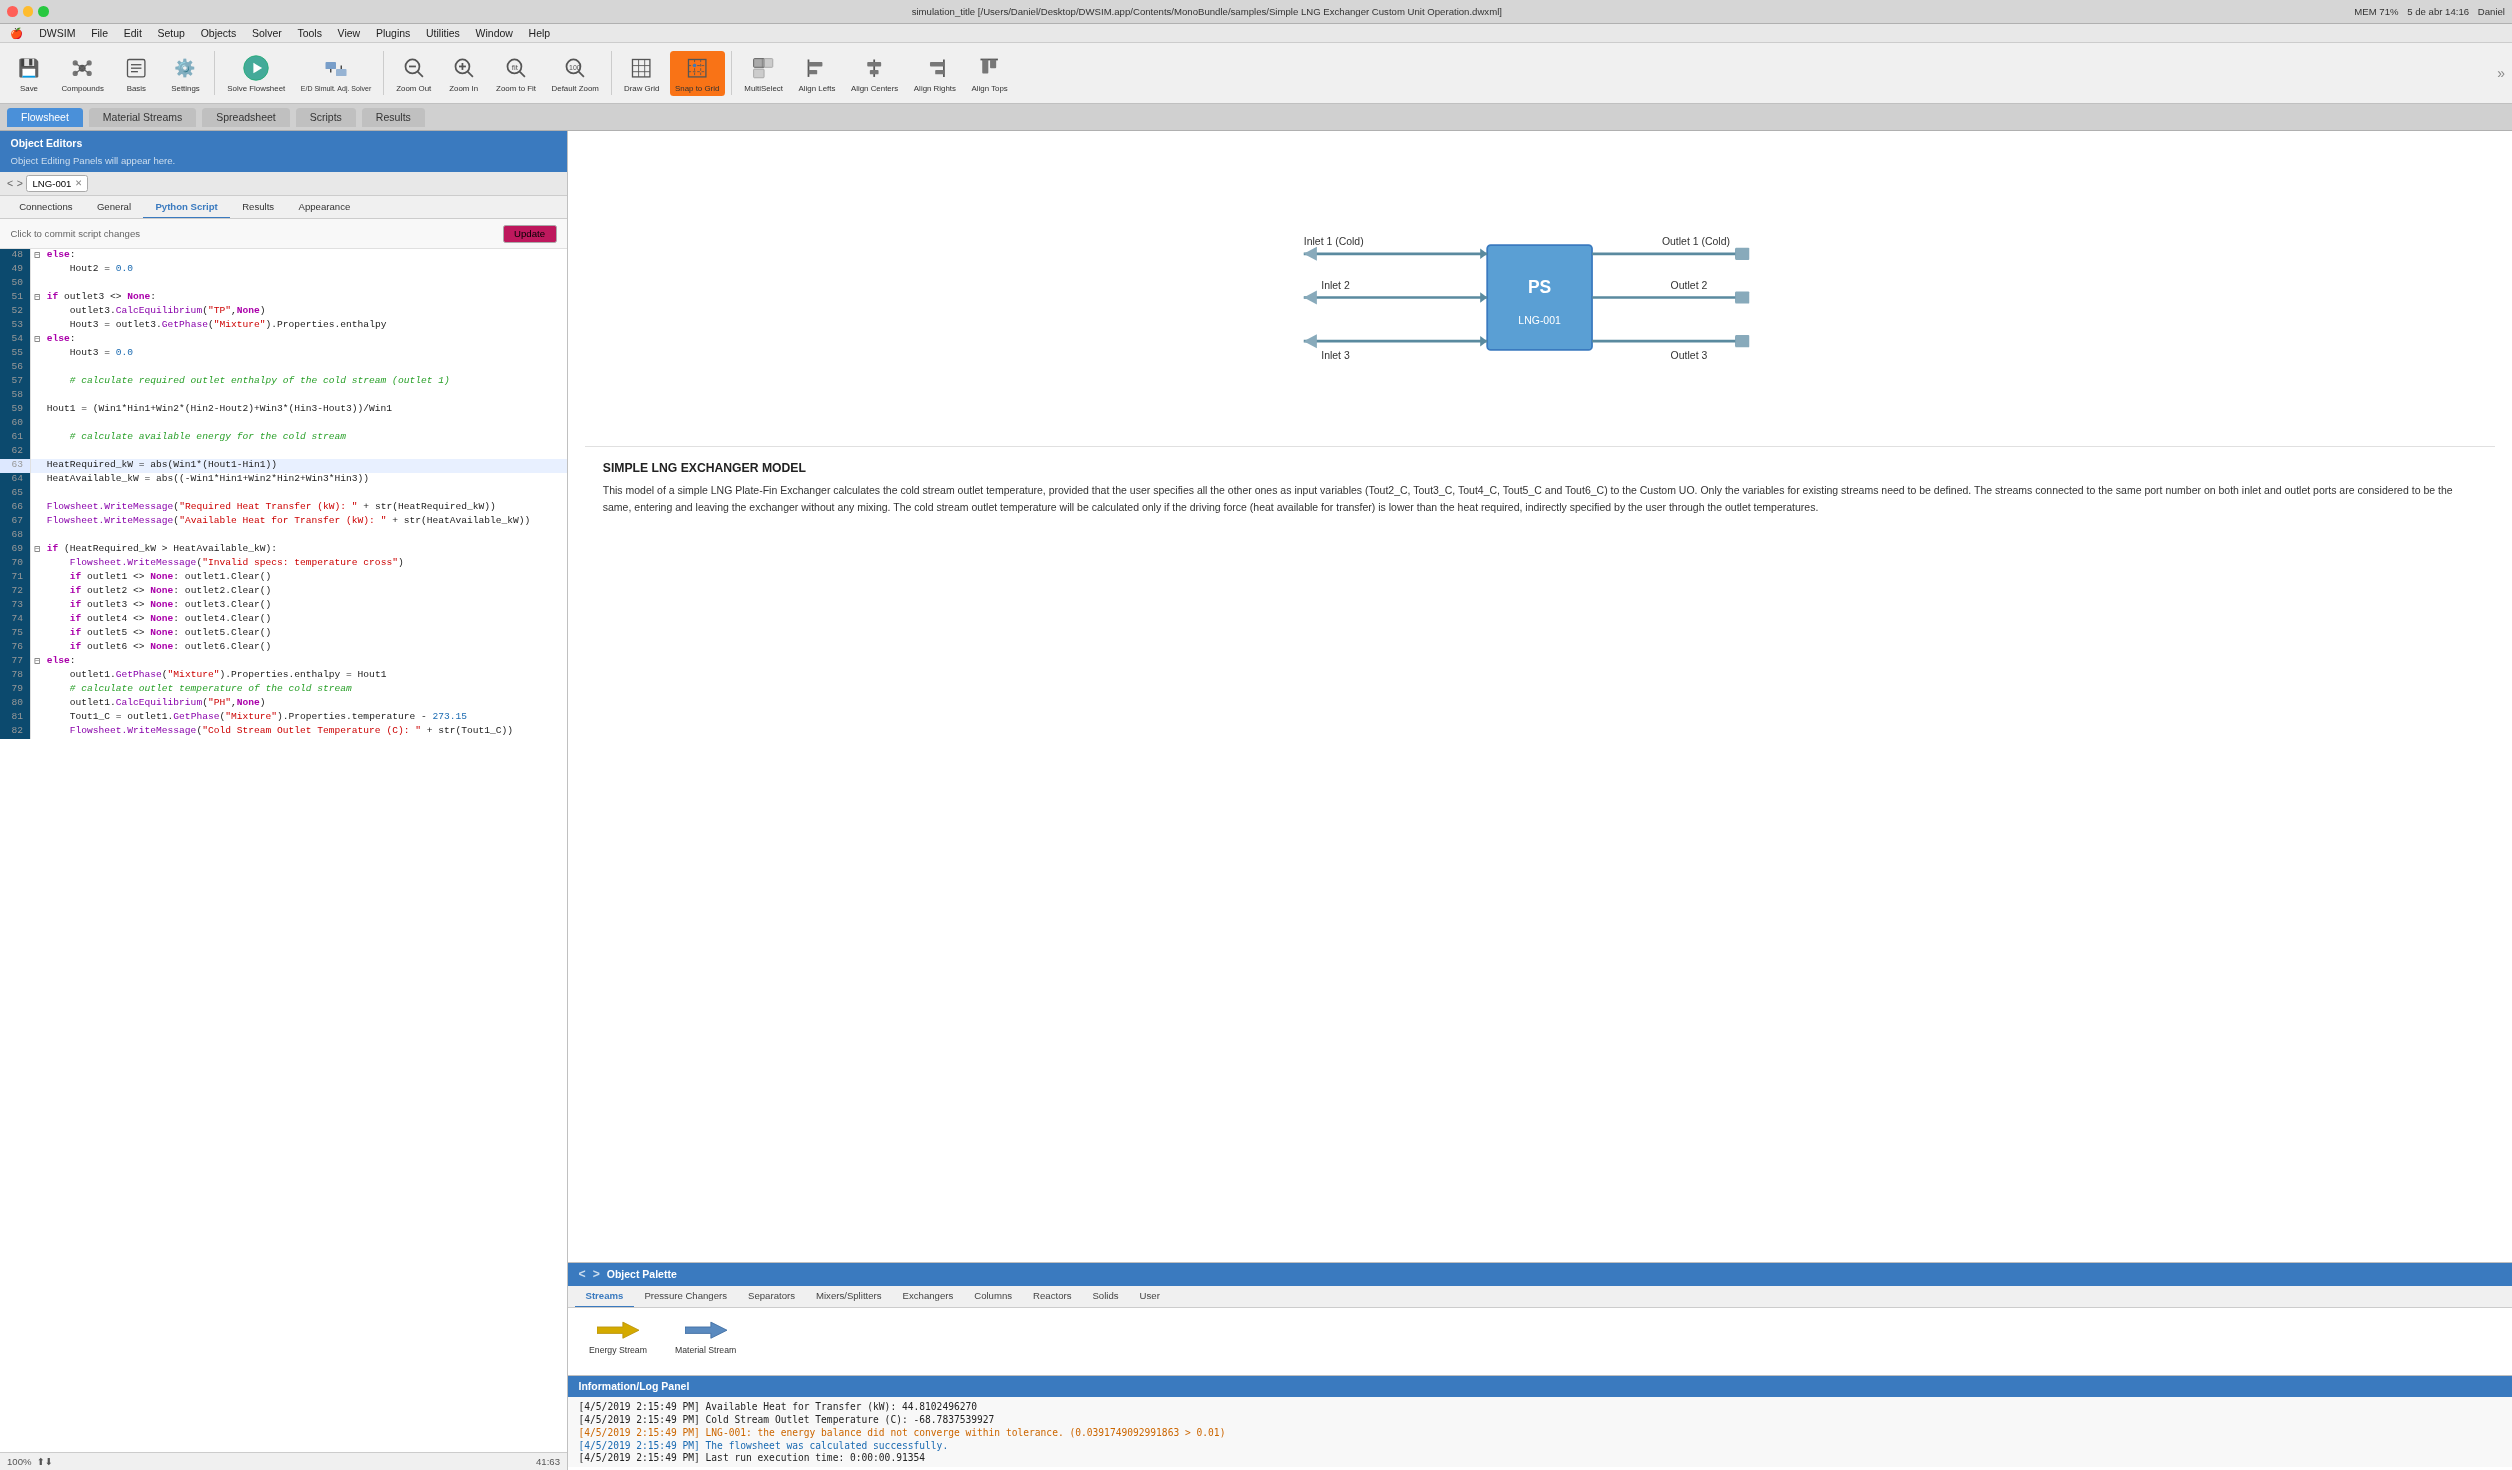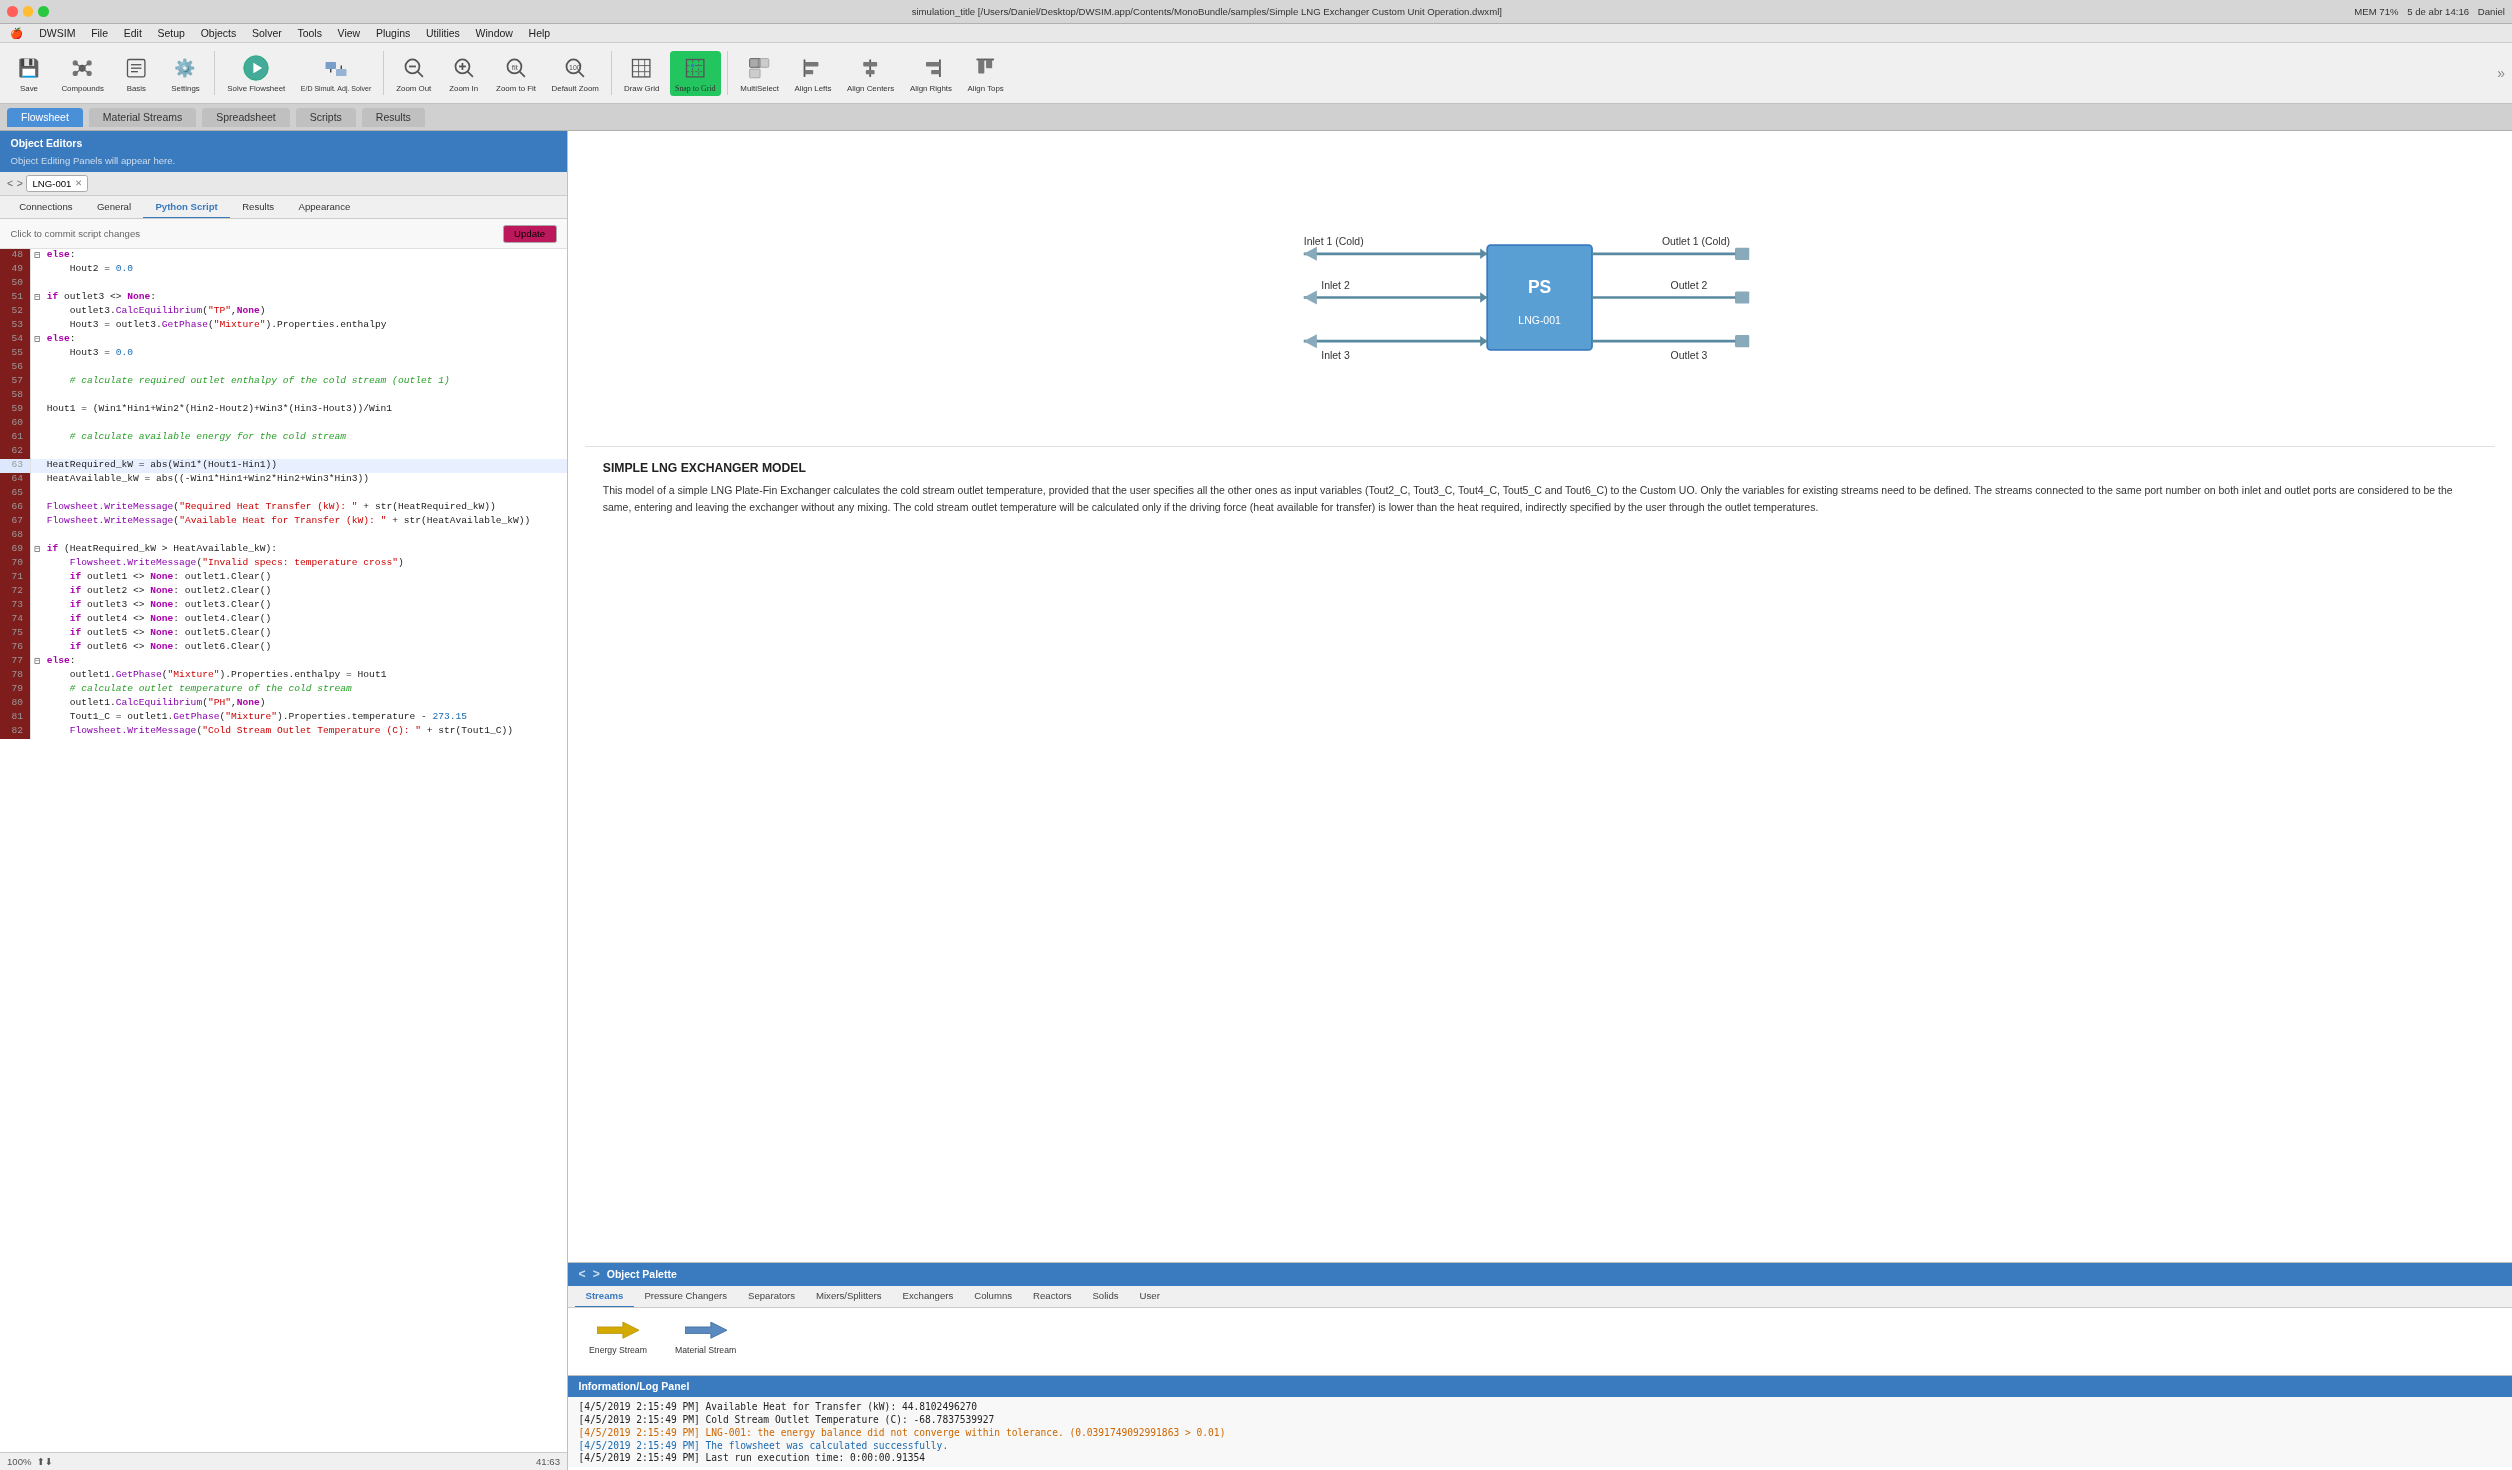--- a/index.html
+++ b/index.html
@@ -18,21 +18,21 @@
     
     .menu-bar { background: #e8e8e8; height: 19px; display: flex; align-items: center; padding: 0 3.5px; border-bottom: 0.9px solid #ccc; gap: 1.7px; }
     .menu-item { padding: 1.7px 7px; font-size: 10.5px; color: #222; cursor: pointer; border-radius: 2.6px; }
 
     
     .toolbar { background: #f0f0f0; border-bottom: 0.9px solid #c0c0c0; display: flex; align-items: center; padding: 3.5px 7px; gap: 5.2px; height: 61px; overflow: hidden; }
     .toolbar-group { display: flex; flex-direction: column; align-items: center; gap: 1.7px; cursor: pointer; padding: 3.5px 5.2px; border-radius: 3.5px; min-width: 44px; }
     .toolbar-icon { width: 28px; height: 28px; display: flex; align-items: center; justify-content: center; font-size: 17.4px; }
     .toolbar-label { font-size: 7.9px; color: #333; text-align: center; white-space: nowrap; }
     .toolbar-sep { width: 0.9px; height: 44px; background: #ccc; margin: 0 1.7px; }
-    .toolbar-btn-active { background: #22c55e; border-radius: 3.5px; font-family: Liberation Serif, serif; }
+    .toolbar-btn-active { background: #f97316; border-radius: 3.5px; }
 
     
     .tab-bar { background: #d0d0d0; display: flex; align-items: center; padding: 3.5px 7px; gap: 6px; border-bottom: 0.9px solid #b0b0b0; }
     .tab { padding: 3.5px 14px; border-radius: 3.5px 3.5px 0 0; font-size: 10.5px; cursor: pointer; color: #333; background: #c0c0c0; }
     .tab.active { background: #4a90d9; color: white; }
 
     
     .main-content { display: flex; height: calc(100vh - 24.4px - 19px - 61px - 26px); }
 
     
@@ -45,21 +45,21 @@
     .editor-tabs { display: flex; background: #f0f0f0; border-bottom: 0.9px solid #ccc; padding: 0 7px; }
     .editor-tab { padding: 5.2px 12.2px; font-size: 9.6px; cursor: pointer; color: #333; border-bottom: 1.7px solid transparent; }
     .editor-tab.active { border-bottom: 1.7px solid #3a7abf; color: #3a7abf; font-weight: bold; }
     .script-toolbar { display: flex; align-items: center; justify-content: space-between; padding: 5.2px 10.5px; background: #f8f8f8; border-bottom: 0.9px solid #e0e0e0; }
     .script-toolbar-hint { font-size: 9.6px; color: #666; }
     .update-btn { background: #be185d; border: 0.9px solid #aaa; border-radius: 2.6px; padding: 2.6px 10.5px; font-size: 9.6px; cursor: pointer; }
 
     
     .code-editor { flex: 1; overflow-y: auto; font-family: "Menlo", "Monaco", "Courier New", monospace; font-size: 9.6px; background: white; }
     .code-line { display: flex; min-height: 14px; }
-    .line-num { width: 31px; min-width: 31px; text-align: right; padding-right: 7px; color: #999; user-select: none; background: #7f1d1d; border-right: 0.9px solid #e0e0e0; }
+    .line-num { width: 31px; min-width: 31px; text-align: right; padding-right: 7px; color: #999; user-select: none; background: #0c4a6e; border-right: 0.9px solid #e0e0e0; }
     .line-fold { width: 12.2px; min-width: 12.2px; text-align: center; color: #666; }
     .line-code { padding-left: 3.5px; white-space: pre; color: #222; flex: 1; }
     .kw { color: #aa00aa; font-weight: bold; }
     .str { color: #cc0000; }
     .num { color: #1a6ab1; }
     .comment { color: #2aa02a; font-style: italic; }
     .fn { color: #8800aa; }
 
     
     .status-bar { background: #f0f0f0; border-top: 0.9px solid #ccc; display: flex; align-items: center; justify-content: space-between; padding: 1.7px 7px; font-size: 9.6px; color: #555; height: 19px; }

